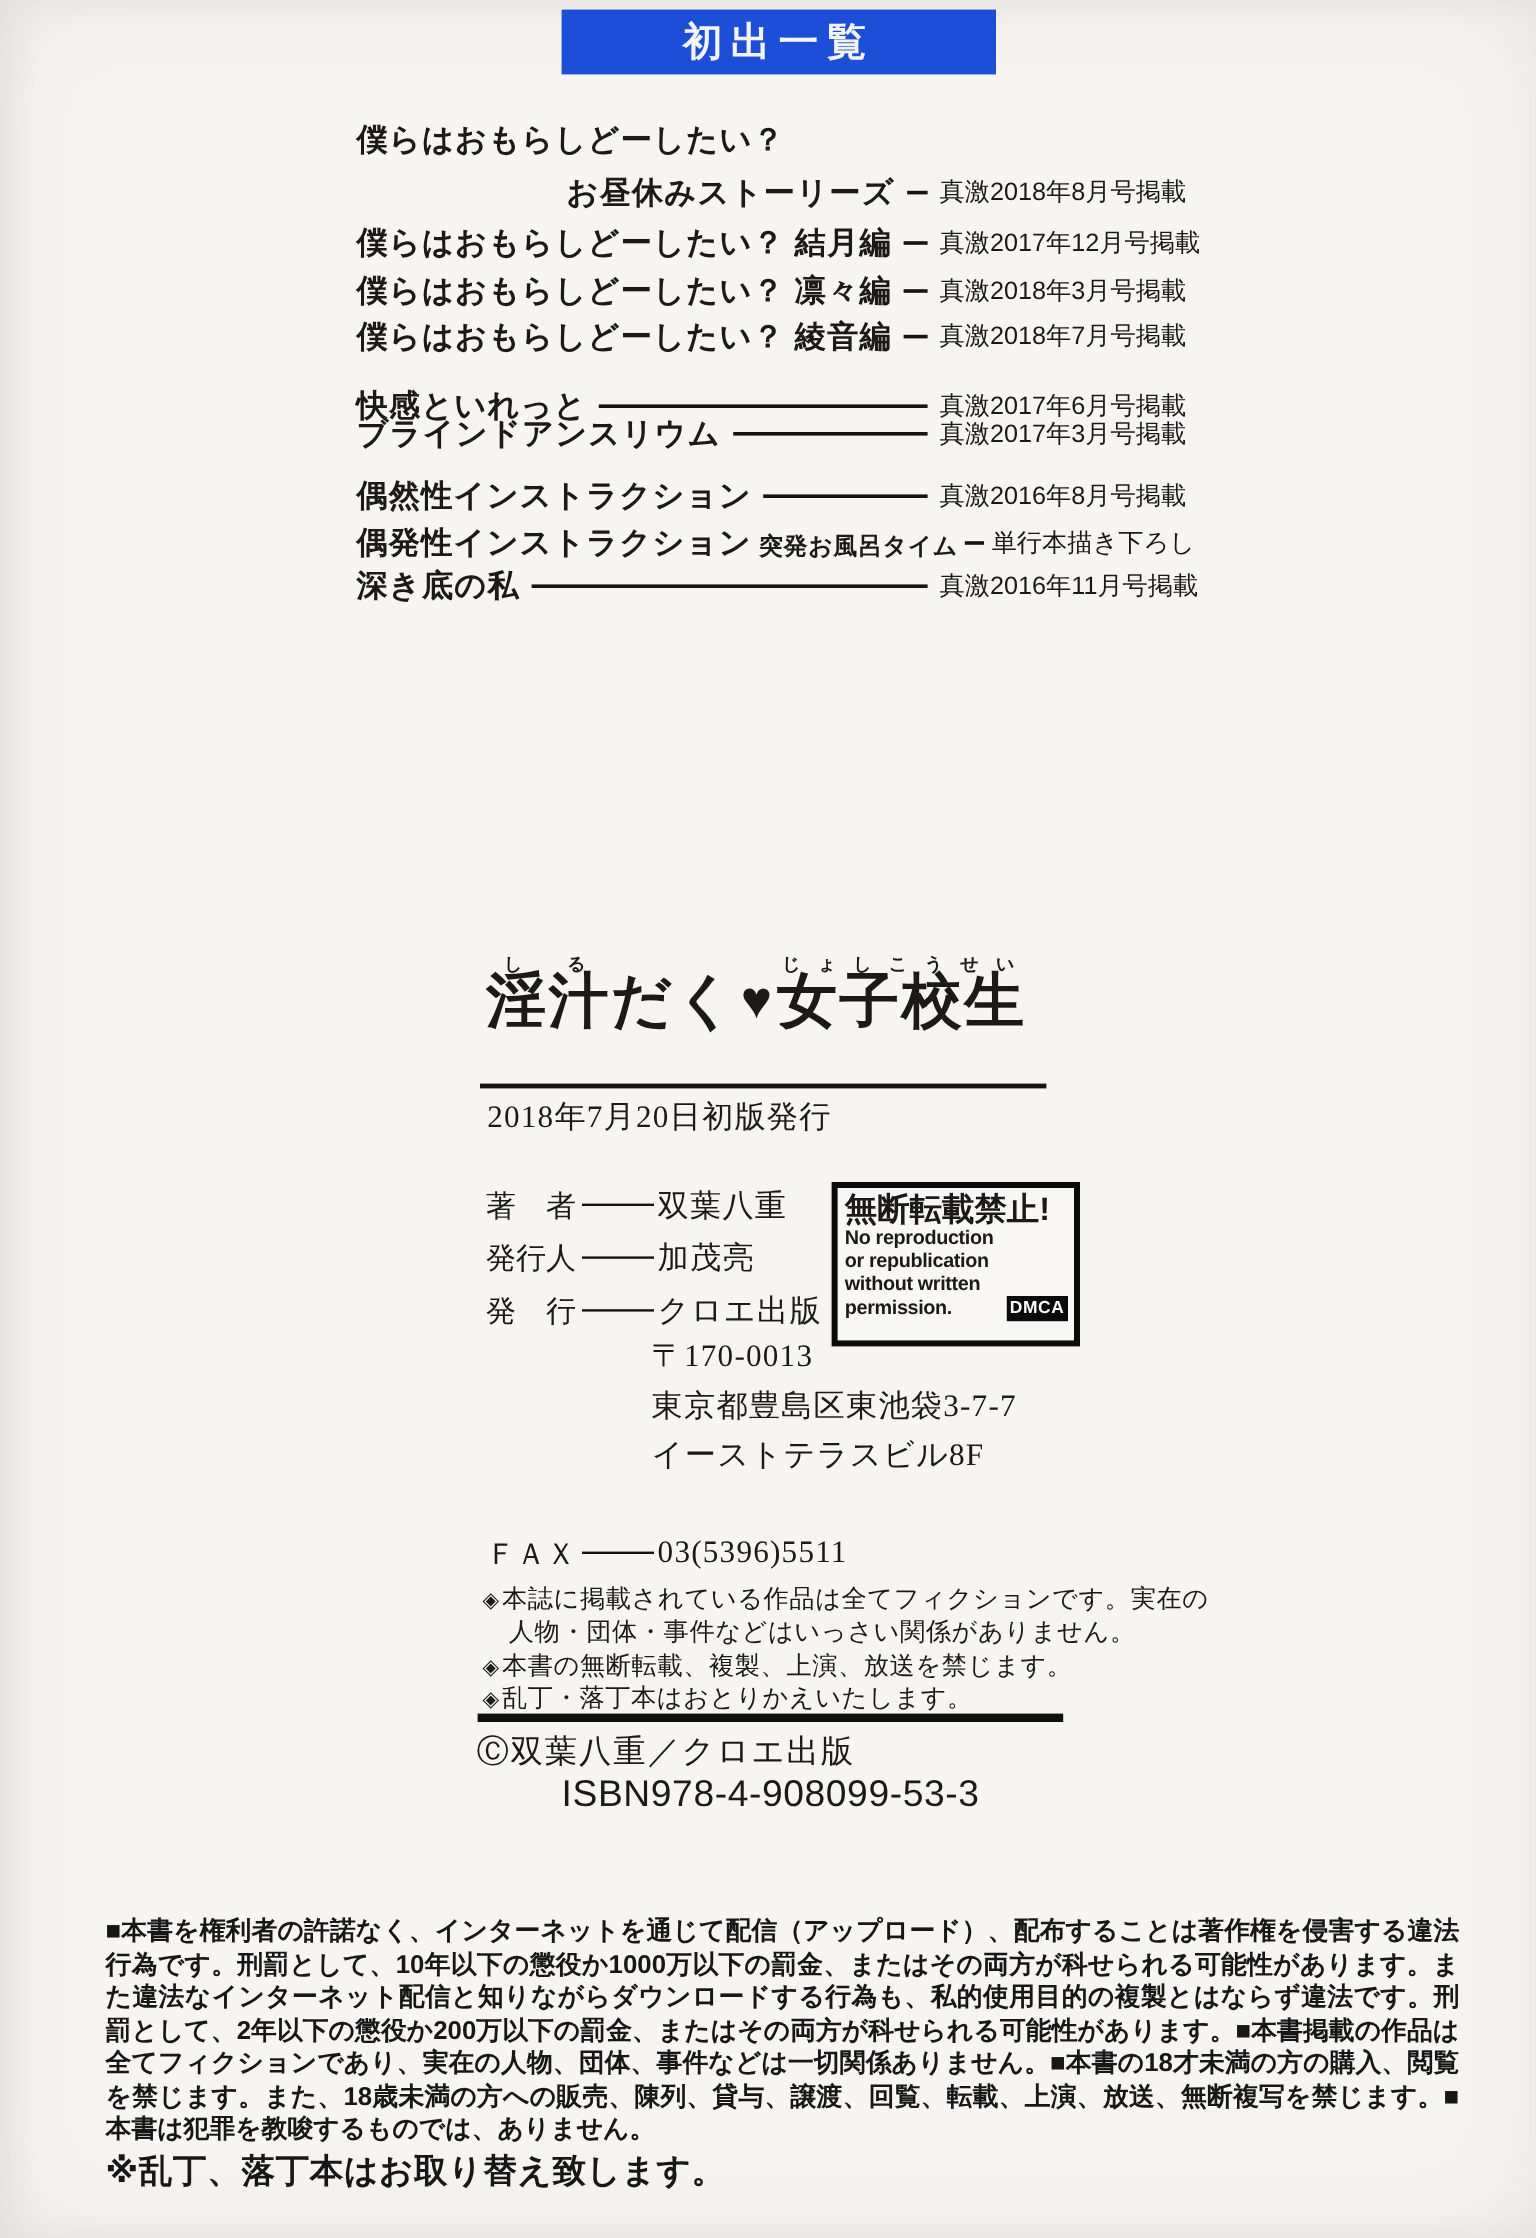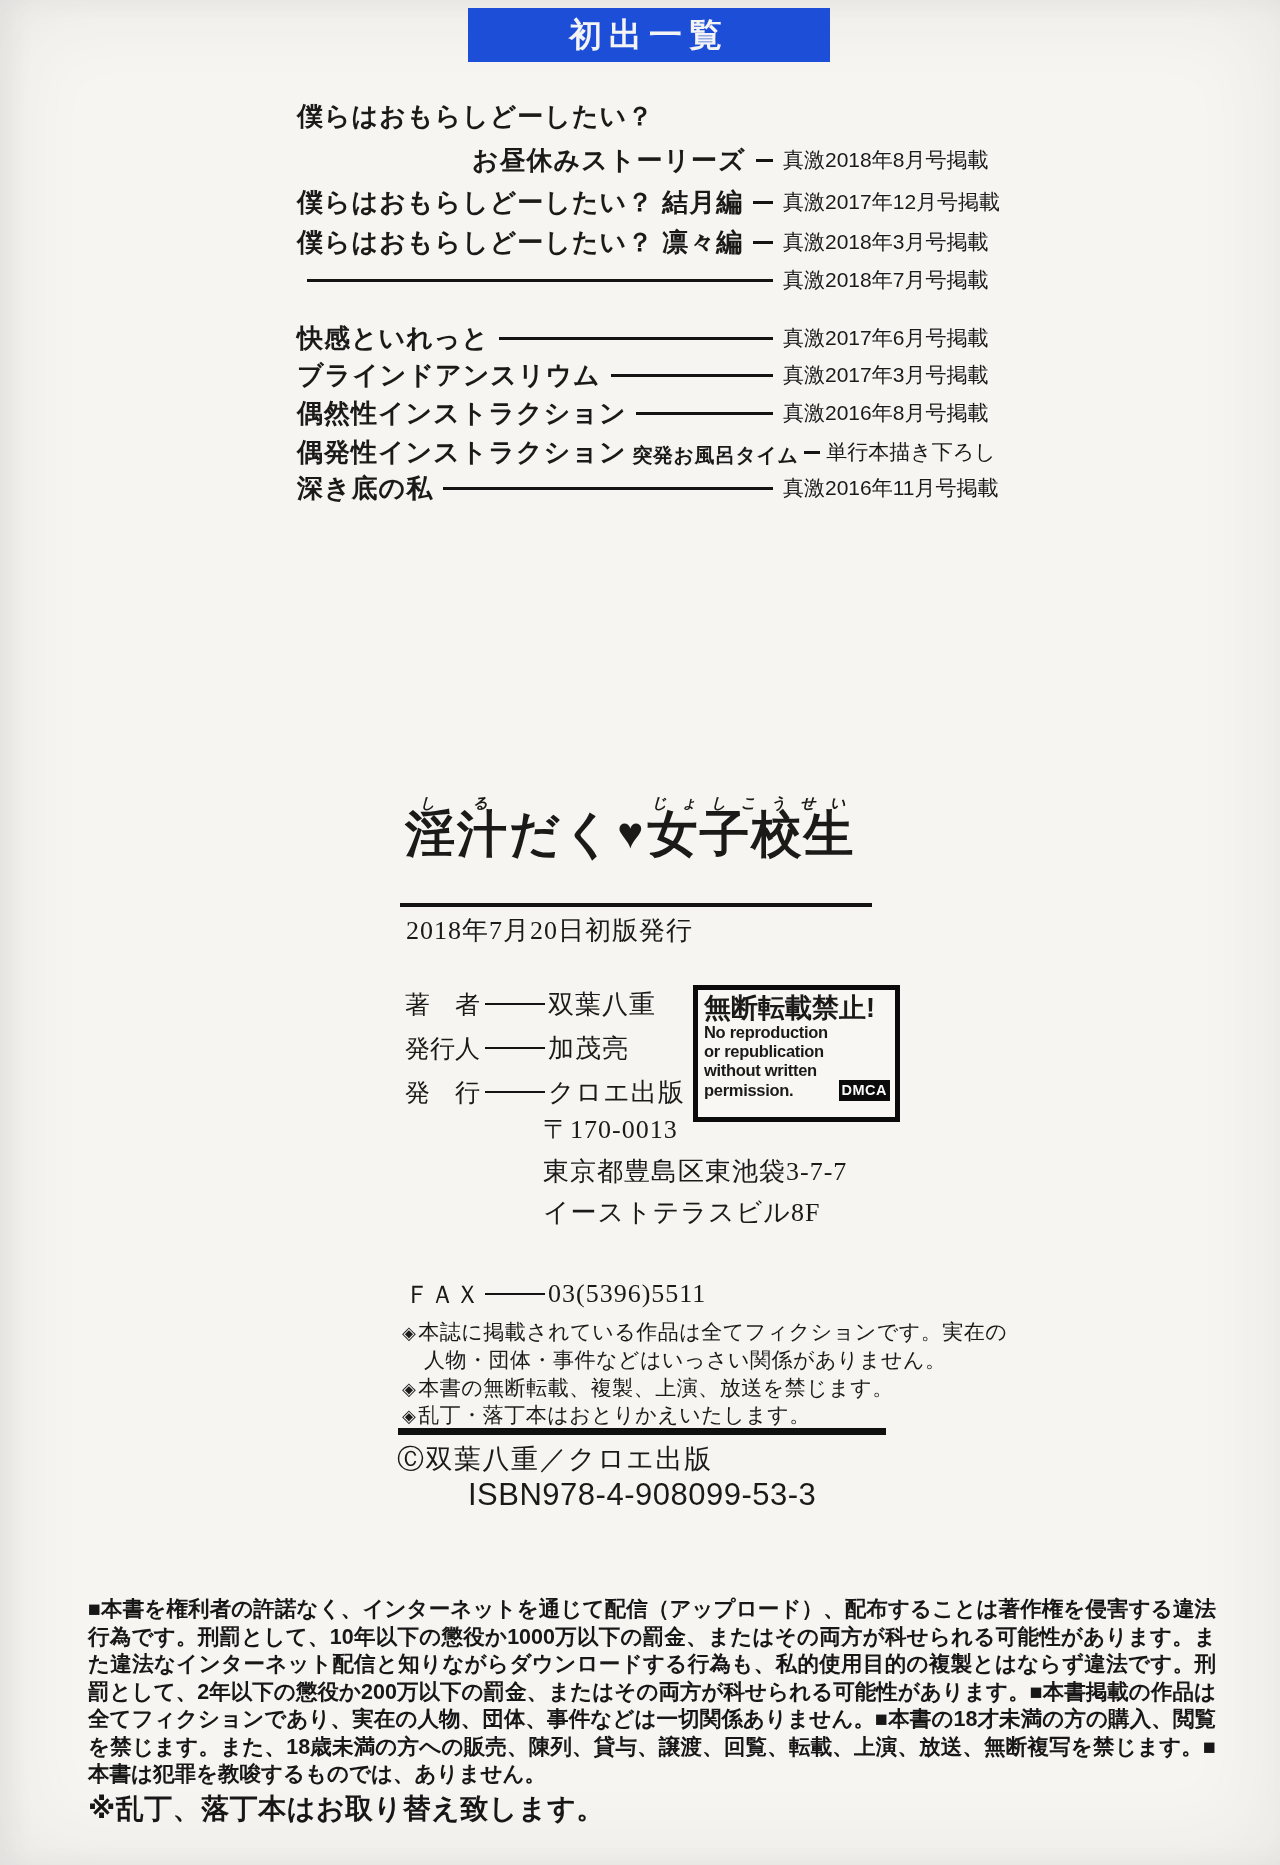--- a/index.html
+++ b/index.html
@@ -40,21 +40,21 @@
     font-size:21px;font-weight:normal;letter-spacing:0;white-space:nowrap;color:#191919;
   }
   .indent-2nd{margin-left:175px;}
   
   .book-title{
     position:absolute;left:405px;top:796px;white-space:nowrap;
     font-weight:900;font-size:50px;letter-spacing:2px;
     font-family:"Liberation Serif","DejaVu Serif",serif;
   }
   .book-title ruby{ruby-position:over;}
-  .book-title rt{font-size:15px;font-weight:bold;letter-spacing:6px;font-style:italic;}
+  .book-title rt{font-size:15px;font-weight:bold;letter-spacing:6px;}
   .heart{font-size:44px;position:relative;top:-3px;padding:0 2px;}
   .title-rule{position:absolute;left:400px;top:903px;width:472px;height:4px;background:#141414;}
   .edition-line{position:absolute;left:406px;top:913px;font-size:26px;letter-spacing:1px;}
   
   .pub-row{position:absolute;left:405px;display:flex;align-items:center;height:32px;}
   .pub-label{width:78px;font-size:25px;letter-spacing:0;white-space:nowrap;flex:0 0 auto;}
   .pub-dash{flex:0 0 60px;width:60px;height:0;border-top:2.5px solid #141414;margin:0 0 0 2px;}
   .pub-value{font-size:26px;margin-left:3px;white-space:nowrap;letter-spacing:1px;}
   .addr-line{position:absolute;left:543px;font-size:26px;letter-spacing:1px;white-space:nowrap;}
   
@@ -118,31 +118,32 @@
       <span class="work-source">真激2017年12月号掲載</span>
     </div>
 
     <div class="work-row" style="top:126px;">
       <span class="work-title">僕らはおもらしどーしたい？ 凛々編</span>
       <span class="leader-line"></span>
       <span class="work-source">真激2018年3月号掲載</span>
     </div>
 
     <div class="work-row" style="top:164px;">
+      <span class="work-title">僕らはおもらしどーしたい？ 綾音編</span>
       <span class="leader-line"></span>
       <span class="work-source">真激2018年7月号掲載</span>
     </div>
 
     <div class="work-row" style="top:222px;">
       <span class="work-title">快感といれっと</span>
       <span class="leader-line"></span>
       <span class="work-source">真激2017年6月号掲載</span>
     </div>
 
-    <div class="work-row" style="top:259px;">
+    <div class="work-row" style="top:245px;">
       <span class="work-title">ブラインドアンスリウム</span>
       <span class="leader-line"></span>
       <span class="work-source">真激2017年3月号掲載</span>
     </div>
 
     <div class="work-row" style="top:297px;">
       <span class="work-title">偶然性インストラクション</span>
       <span class="leader-line"></span>
       <span class="work-source">真激2016年8月号掲載</span>
     </div>

